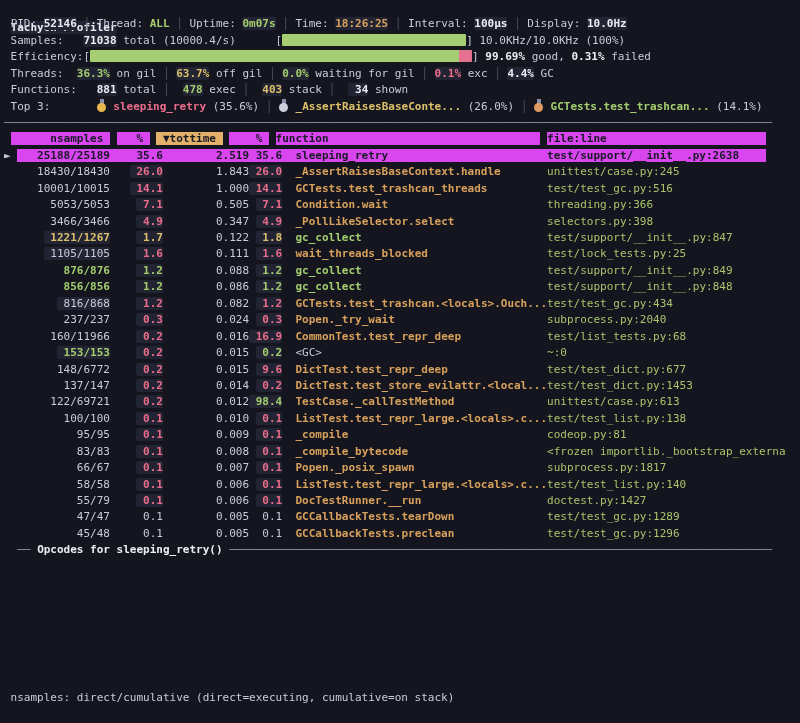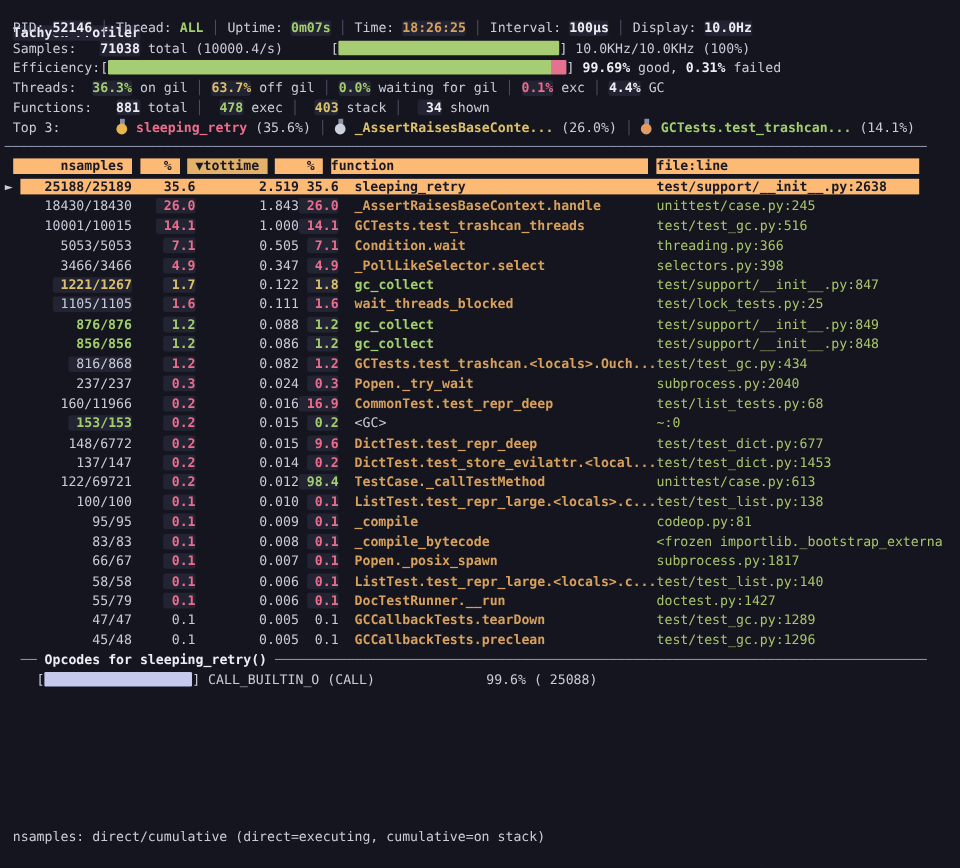--- a/index.html
+++ b/index.html
@@ -11,21 +11,21 @@
   .wht{color:#c9ccd9;}
   .b{color:#eceef4;font-weight:bold;}
   .grn{color:#a3ce6e;font-weight:bold;}
   .yel{color:#dcc06a;font-weight:bold;}
   .org{color:#d7a05c;font-weight:bold;}
   .pnk{color:#ec6d8b;font-weight:bold;}
   .olv{color:#a9c46c;}
   .dim{color:#4b4e63;}
   .sepc{color:#8b90a6;}
   .box{background:#232433;border-radius:2px;}
-  .hl{background:#fdba74;color:#181926;font-weight:bold;}
+  .hl{background:#d946ef;color:#181926;font-weight:bold;}
   .srt{background:#e3b169;color:#181926;font-weight:bold;}
   .fnclip{display:inline-block;width:38ch;overflow:hidden;white-space:pre;vertical-align:top;height:16.43px;}
   .bar{display:inline-block;height:12px;vertical-align:-2px;border-radius:1px;overflow:hidden;}
   .medal{position:relative;display:inline-block;width:10px;height:13px;vertical-align:-2px;}
   .medal .rb{position:absolute;top:0;left:3px;width:4px;height:6px;background:#8a8fa8;}
   .medal .cc{position:absolute;bottom:0;left:0;width:9px;height:9px;border-radius:50%;}
   .medal.g .cc{background:#e8b64e;}
   .medal.s .cc{background:#ccd1dd;}
   .medal.bz .cc{background:#e09a62;}
 </style>
@@ -60,16 +60,15 @@
     <div class="line" style="top: 394.368px;"><span>  </span><span class="wht">     122/69721</span><span>    </span><span class="pnk box"> 0.2</span><span class="wht">        0.012</span><span></span><span class="grn box"> 98.4</span><span>  </span><span class="fnclip org">TestCase._callTestMethod              </span><span class="olv">unittest/case.py:613</span></div>
     <div class="line" style="top: 410.8px;"><span>  </span><span class="wht">       100/100</span><span>    </span><span class="pnk box"> 0.1</span><span class="wht">        0.010</span><span> </span><span class="pnk box"> 0.1</span><span>  </span><span class="fnclip org">ListTest.test_repr_large.&lt;locals&gt;.c...</span><span class="olv">test/test_list.py:138</span></div>
     <div class="line" style="top: 427.232px;"><span>  </span><span class="wht">         95/95</span><span>    </span><span class="pnk box"> 0.1</span><span class="wht">        0.009</span><span> </span><span class="pnk box"> 0.1</span><span>  </span><span class="fnclip org">_compile                              </span><span class="olv">codeop.py:81</span></div>
     <div class="line" style="top: 443.664px;"><span>  </span><span class="wht">         83/83</span><span>    </span><span class="pnk box"> 0.1</span><span class="wht">        0.008</span><span> </span><span class="pnk box"> 0.1</span><span>  </span><span class="fnclip org">_compile_bytecode                     </span><span class="olv">&lt;frozen importlib._bootstrap_externa</span></div>
     <div class="line" style="top: 460.096px;"><span>  </span><span class="wht">         66/67</span><span>    </span><span class="pnk box"> 0.1</span><span class="wht">        0.007</span><span> </span><span class="pnk box"> 0.1</span><span>  </span><span class="fnclip org">Popen._posix_spawn                    </span><span class="olv">subprocess.py:1817</span></div>
     <div class="line" style="top: 476.528px;"><span>  </span><span class="wht">         58/58</span><span>    </span><span class="pnk box"> 0.1</span><span class="wht">        0.006</span><span> </span><span class="pnk box"> 0.1</span><span>  </span><span class="fnclip org">ListTest.test_repr_large.&lt;locals&gt;.c...</span><span class="olv">test/test_list.py:140</span></div>
     <div class="line" style="top: 492.96px;"><span>  </span><span class="wht">         55/79</span><span>    </span><span class="pnk box"> 0.1</span><span class="wht">        0.006</span><span> </span><span class="pnk box"> 0.1</span><span>  </span><span class="fnclip org">DocTestRunner.__run                   </span><span class="olv">doctest.py:1427</span></div>
     <div class="line" style="top: 509.392px;"><span>  </span><span class="wht">         47/47</span><span class="wht">     0.1</span><span class="wht">        0.005</span><span class="wht">  0.1</span><span>  </span><span class="fnclip org">GCCallbackTests.tearDown              </span><span class="olv">test/test_gc.py:1289</span></div>
     <div class="line" style="top: 525.824px;"><span>  </span><span class="wht">         45/48</span><span class="wht">     0.1</span><span class="wht">        0.005</span><span class="wht">  0.1</span><span>  </span><span class="fnclip org">GCCallbackTests.preclean              </span><span class="olv">test/test_gc.py:1296</span></div>
     <div class="line" style="top: 542.256px; text-align: right;"><span>  </span><span class="sepc">── </span><span class="b">Opcodes for sleeping_retry()</span><span> </span><span class="sepc">──────────────────────────────────────────────────────────────────────────────────</span></div>
-    <div class="line" style="top: 558.688px;"><span class="wht">    [</span><span class="bar" style="width: 123px; background: rgb(198, 200, 238);"></span><span class="wht">] </span><span class="wht">CALL_BUILTIN_O (CALL)</span><span>              </span><span class="wht">99.6% ( 25088)</span></div>
     <div class="line" style="top: 690.144px;"><span class="wht"> nsamples: direct/cumulative (direct=executing, cumulative=on stack)</span></div>
     <div class="line" style="top: 741px;"><span class="wht"> Sort: Total Time | 't':mode 'x':trends ↔:thread 'h':help 'q':quit</span></div>
   </div>
 
 </body></html>

